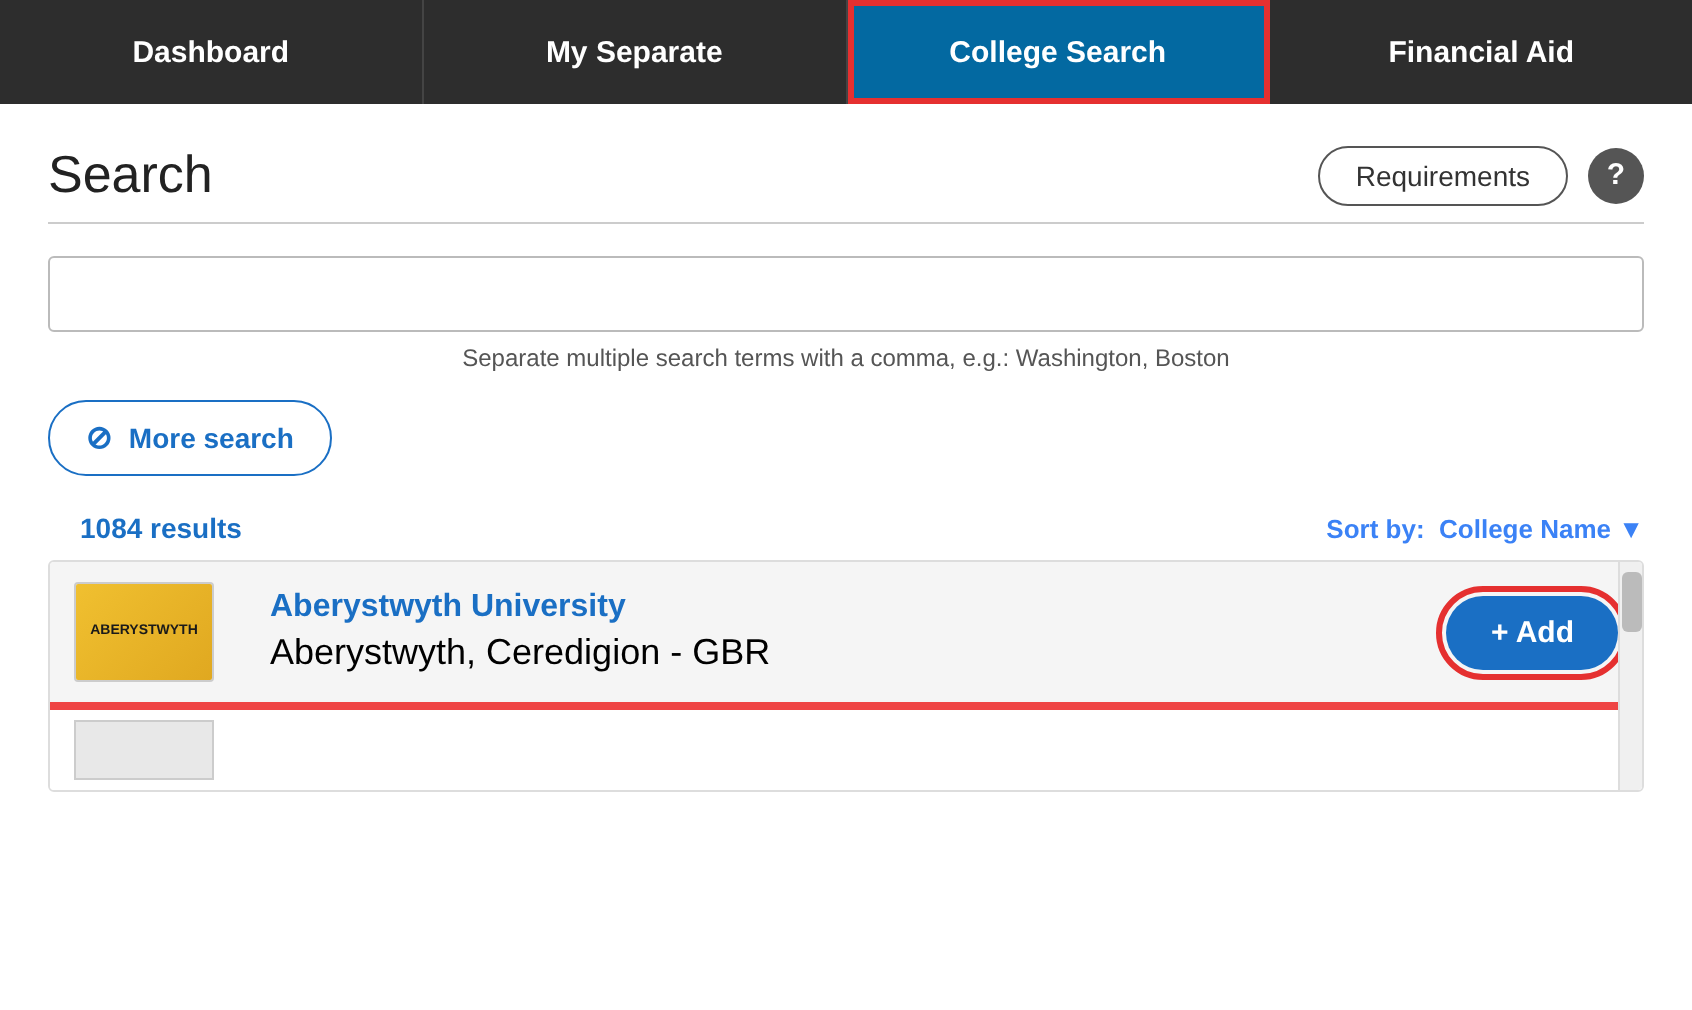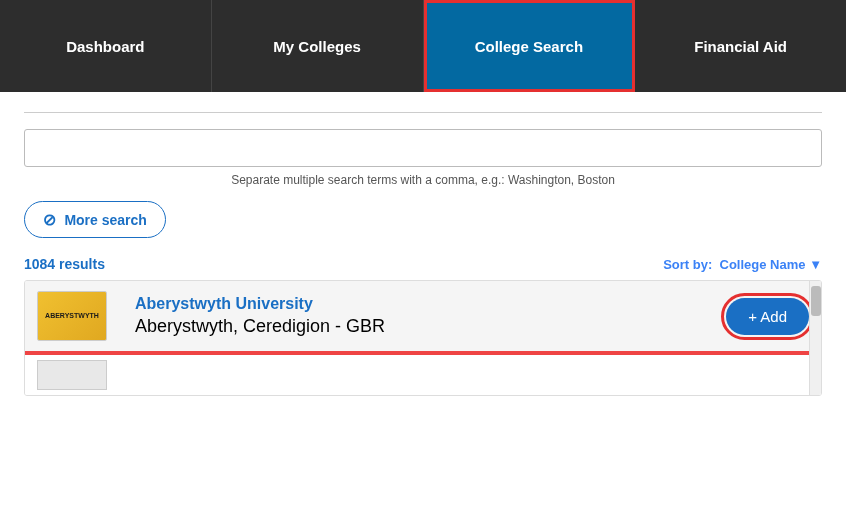--- a/index.html
+++ b/index.html
@@ -8,21 +8,21 @@
       background: #fff;
       width: 846px;
       min-height: 505px;
       overflow: hidden;
     }
 
     
     .top-nav {
       display: flex;
       background: #2d2d2d;
-      height: 92px;
+      height: 52px;
       align-items: stretch;
     }
     .nav-tab {
       flex: 1;
       display: flex;
       align-items: center;
       justify-content: center;
       color: #fff;
       font-size: 15px;
       font-weight: 600;
@@ -134,20 +134,21 @@
       font-size: 16px;
     }
 
     
     .results-bar {
       display: flex;
       align-items: center;
       justify-content: space-between;
       margin-top: 18px;
       margin-bottom: 8px;
+      margin-left: 16px;
     }
     .results-count {
       font-size: 14px;
       color: #1a6fc4;
       font-weight: 600;
     }
     .sort-by {
       font-size: 13px;
       color: #555;
     }
@@ -221,21 +222,21 @@
     }
 
     
     .add-btn {
       background: #1a6fc4;
       color: #fff;
       border: none;
       border-radius: 25px;
       padding: 10px 22px;
       font-size: 15px;
-      font-weight: 400;
+      font-weight: 700;
       cursor: pointer;
       display: flex;
       align-items: center;
       gap: 6px;
       outline: 3px solid #e53030;
       outline-offset: 2px;
       flex-shrink: 0;
     }
 
     
@@ -272,26 +273,33 @@
       background: #e8e8e8;
       border: 1px solid #ccc;
       flex-shrink: 0;
     }
   </style>
 </head>
 <body>
 
 <nav class="top-nav">
   <button class="nav-tab">Dashboard</button>
-  <button class="nav-tab">My Colleges</button>
+  <button class="nav-tab">My Separate</button>
   <button class="nav-tab active">College Search</button>
   <button class="nav-tab">Financial Aid</button>
 </nav>
 
 <div class="main-content">
+  <div class="search-header">
+    <h1 class="search-title">Search</h1>
+    <div class="header-right">
+      <button class="requirements-btn">Requirements</button>
+      <div class="help-circle">?</div>
+    </div>
+  </div>
 
   <hr class="divider">
 
   <input class="search-input" type="text" placeholder="" style="">
   <div class="search-hint">Separate multiple search terms with a comma, e.g.: Washington, Boston</div>
 
   <button class="filters-btn">
     <span class="filter-icon">⊘</span>
     <span>More search</span>
   </button>

